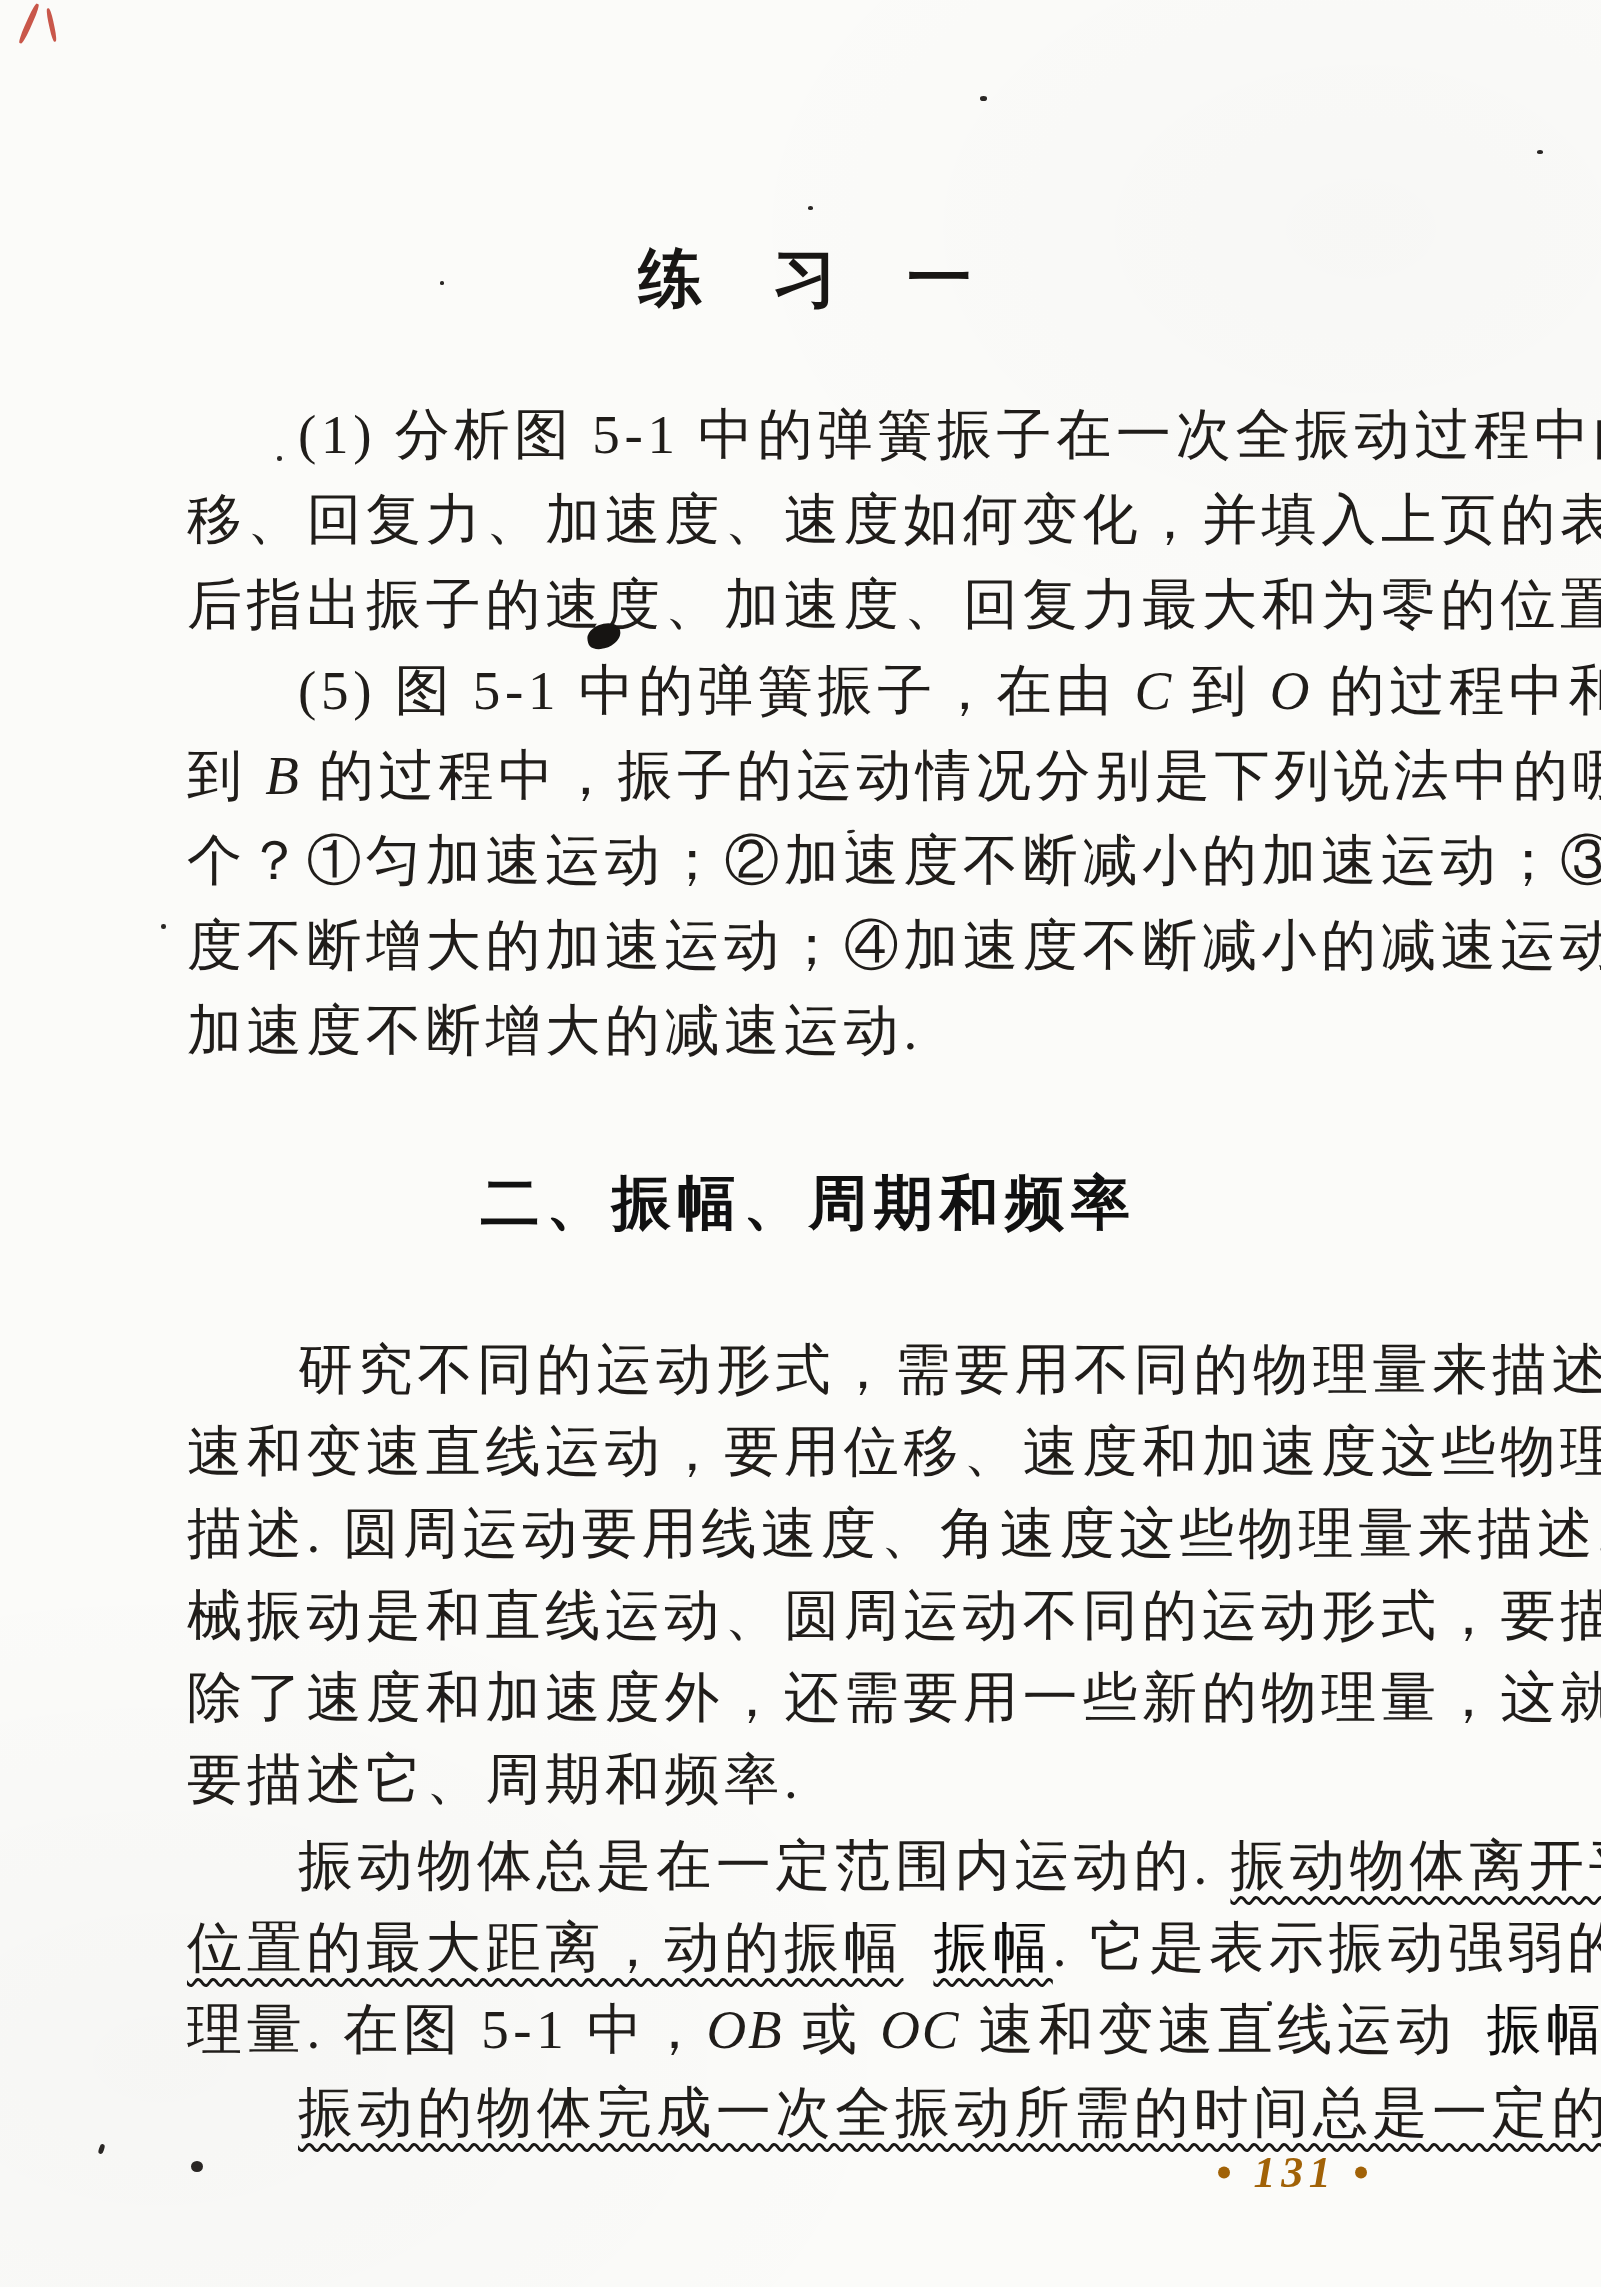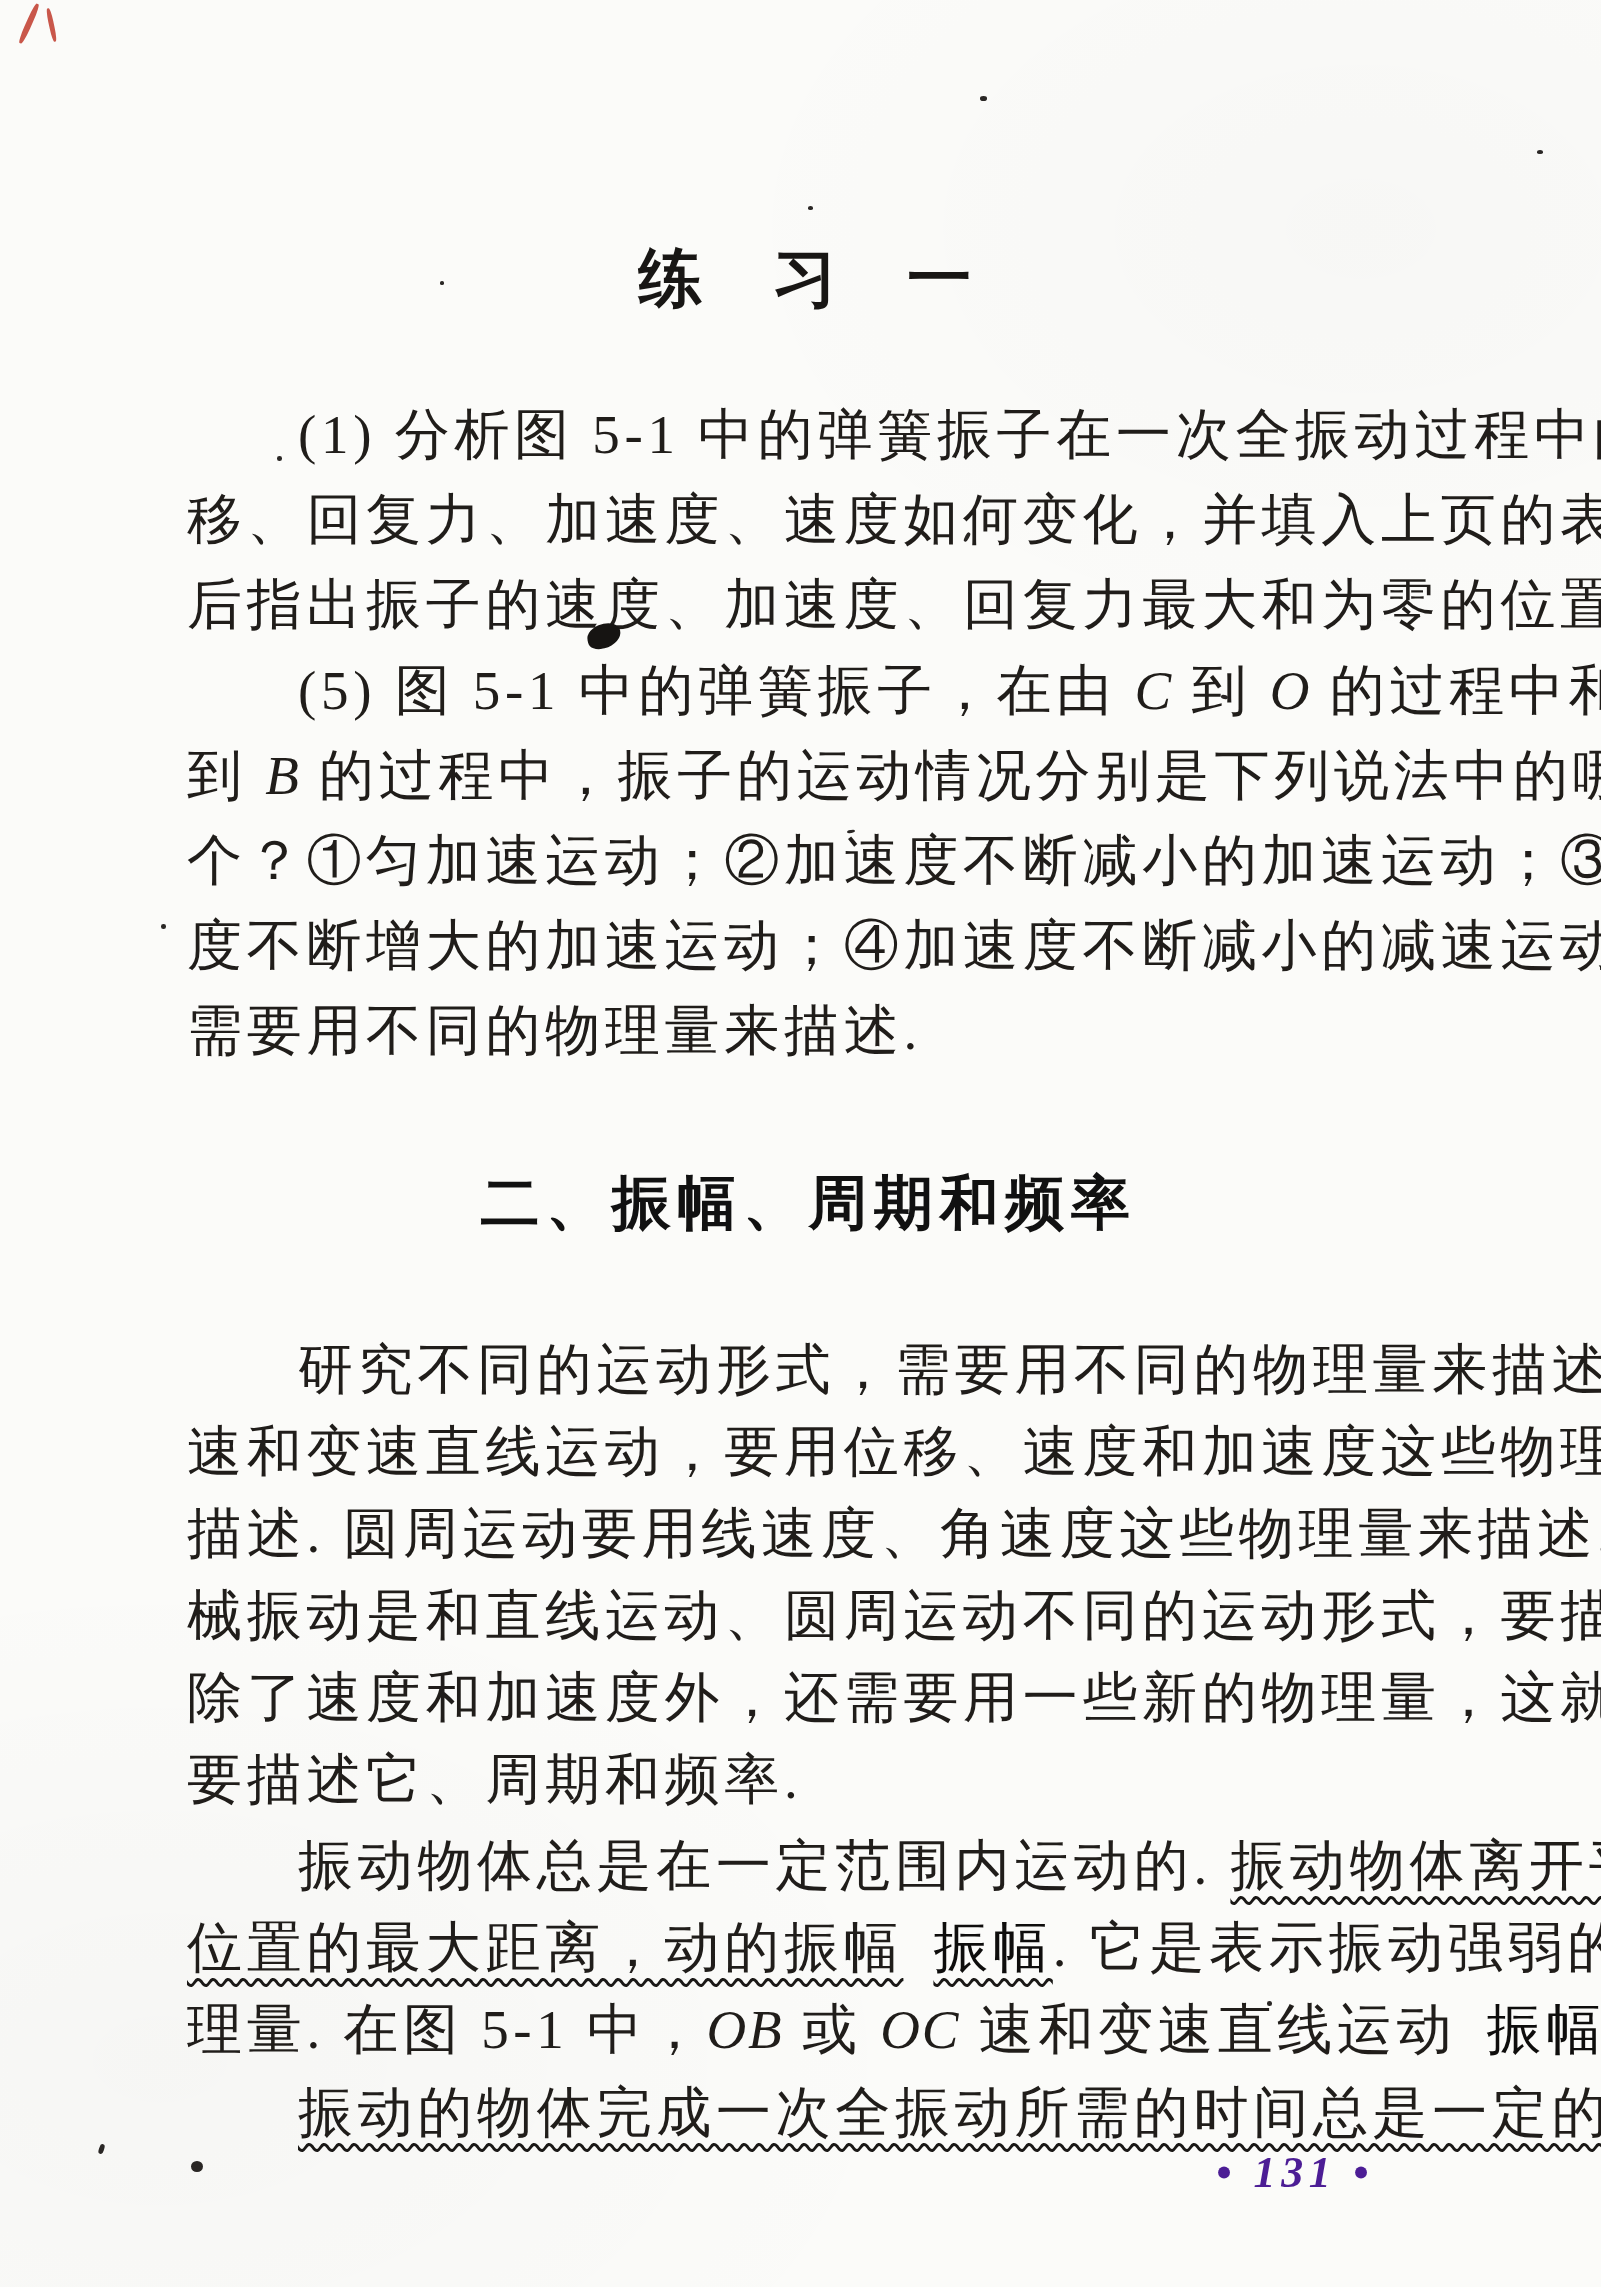--- a/index.html
+++ b/index.html
@@ -43,21 +43,21 @@
   .wavy{
     text-decoration:underline;
     text-decoration-style:wavy;
     text-decoration-color:#1a1816;
     text-decoration-thickness:3.3px;
     text-underline-offset:12px;
   }
   .page-number{
     position:absolute;top:2147px;left:1216px;
     font-size:44px;font-style:italic;font-weight:bold;
-    letter-spacing:5.6px;color:#4c1d95;
+    letter-spacing:5.6px;color:#a16207;
   }
   
   .red-mark{position:absolute;background:#c0392b;opacity:.85;border-radius:40%;}
   .rm1{left:26px;top:1.9px;width:5.6px;height:43px;transform:rotate(24deg);}
   .rm2{left:49px;top:7.5px;width:4.7px;height:34px;transform:rotate(-12deg);}
   
   .blob{position:absolute;left:587px;top:624px;width:34px;height:24px;background:#161412;
         border-radius:55% 45% 60% 40%;transform:rotate(-14deg);}
   .speck{position:absolute;background:#2a2725;border-radius:50%;}
   .s1{left:980px;top:96px;width:6.6px;height:4.7px;}
@@ -87,21 +87,21 @@
     <div class="line indent"><span>(1) 分析图 5-1 中的弹簧振子在一次全振动过程中的位</span></div>
     <div class="line"><span>移、回复力、加速度、速度如何变化，并填入上页的表中. 然</span></div>
     <div class="line"><span>后指出振子的速度、加速度、回复力最大和为零的位置.</span></div>
   </div>
 
   <div class="block p2">
     <div class="line indent"><span>(5) 图 5-1 中的弹簧振子，在由 </span><span class="var">C</span><span> 到 </span><span class="var">O</span><span> 的过程中和由 </span></div>
     <div class="line"><span>到 </span><span class="var">B</span><span> 的过程中，振子的运动情况分别是下列说法中的哪一</span></div>
     <div class="line"><span>个？①匀加速运动；②加速度不断减小的加速运动；③加速</span></div>
     <div class="line"><span>度不断增大的加速运动；④加速度不断减小的减速运动；⑤</span></div>
-    <div class="line"><span>需要用不同的物理量来描述.</span></div>
+    <div class="line"><span>加速度不断增大的减速运动.</span></div>
   </div>
 
   <h2 class="heading">二、振幅、周期和频率</h2>
 
   <div class="block b1">
     <div class="line bline indent"><span>研究不同的运动形式，需要用不同的物理量来描述. 匀</span></div>
     <div class="line bline"><span>速和变速直线运动，要用位移、速度和加速度这些物理量来</span></div>
     <div class="line bline"><span>描述. 圆周运动要用线速度、角速度这些物理量来描述. 机</span></div>
     <div class="line bline"><span>械振动是和直线运动、圆周运动不同的运动形式，要描述它，</span></div>
     <div class="line bline"><span>除了速度和加速度外，还需要用一些新的物理量，这就是振</span></div>

